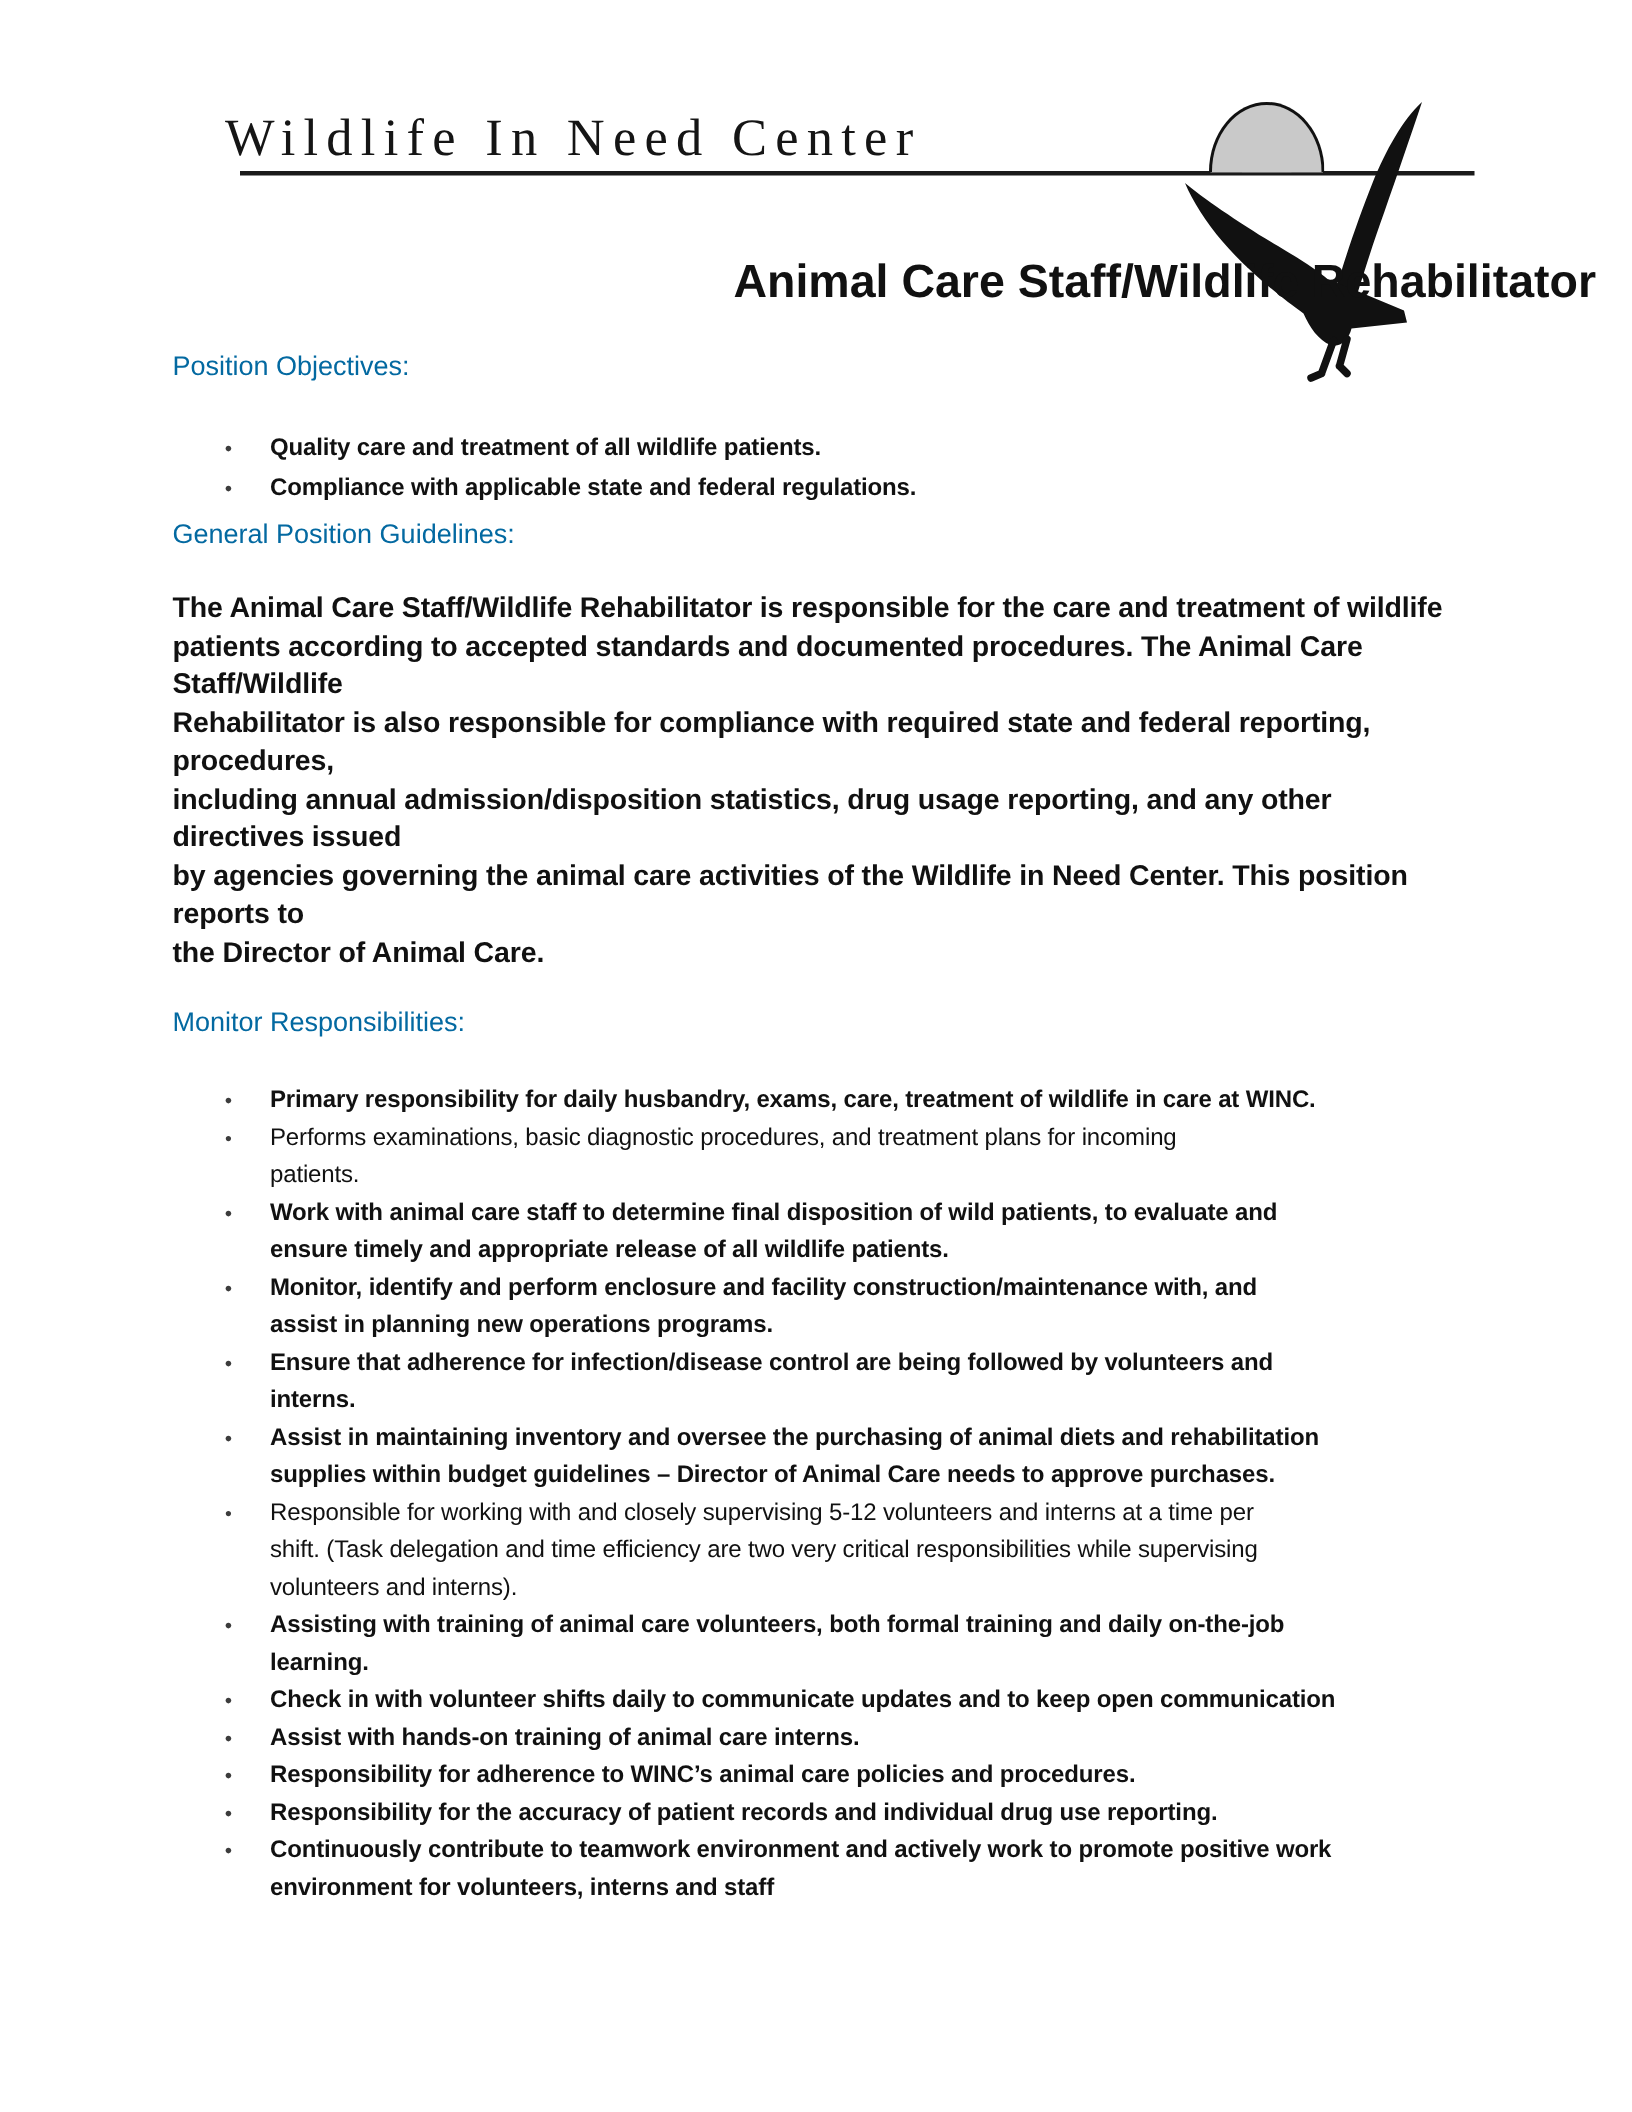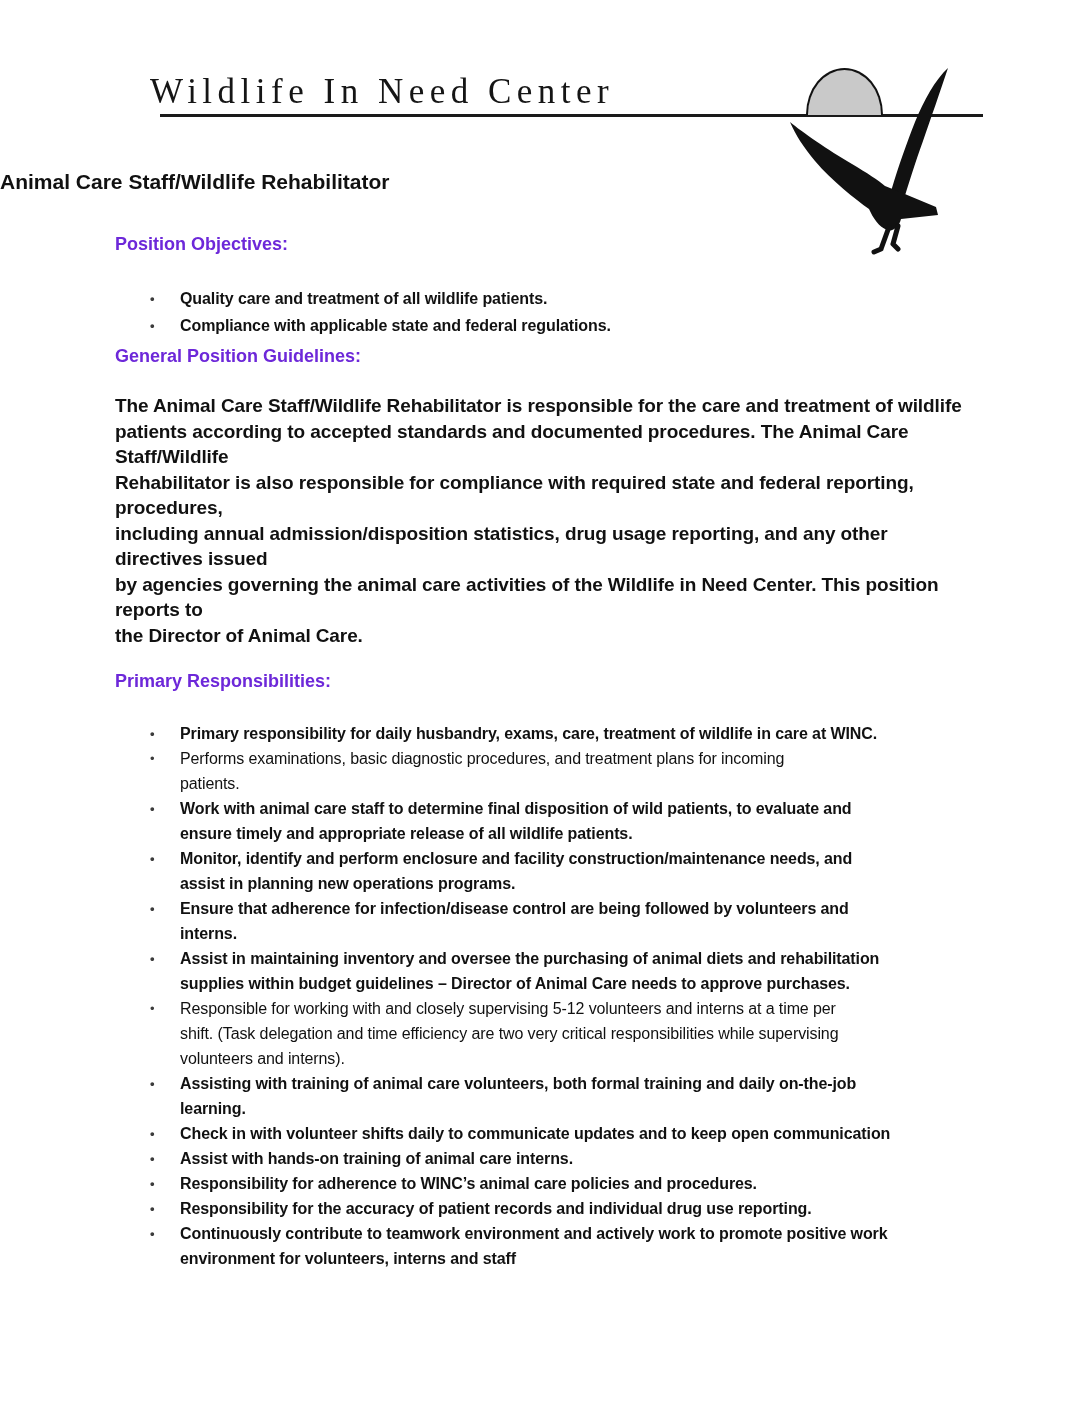--- a/index.html
+++ b/index.html
@@ -30,30 +30,30 @@
     background: #c9c9c9;
     border: 2px solid #111111; border-bottom: none;
     border-radius: 39px 39px 0 0 / 47px 47px 0 0;
     box-sizing: border-box;
   }
   .bird { position: absolute; left: 788px; top: 60px; }
 
   
   .doc-title {
     position: absolute; left: 0; top: 170px; width: 1064px;
-    text-align: left;
-    font-size: 21px; font-weight: 700; color: #111111;
+    text-align: right;
+    font-size: 31px; font-weight: 700; color: #111111;
   }
 
   
   .content { position: absolute; left: 115px; top: 233px; width: 860px; }
 
   .sec-heading {
-    font-size: 18px; line-height: 22px; font-weight: 700;
-    margin: 0; color: #6d28d9;
+    font-size: 18px; line-height: 22px; font-weight: 400;
+    margin: 0; color: #0369a1;
   }
   .h-guidelines { margin-top: 6px; }
   .h-resp { margin-top: 22px; }
 
   ul { list-style: none; margin: 0; padding: 0; }
   .obj-list  { margin-top: 30px; }
   .resp-list { margin-top: 29px; }
 
   li { display: flex; padding-left: 35px; font-weight: 700; }
   .obj-list  li { line-height: 27px; font-size: 16px; }
@@ -104,39 +104,39 @@
     </ul>
 
     <h2 class="sec-heading h-guidelines">General Position Guidelines:</h2>
     <p class="para">The Animal Care Staff/Wildlife Rehabilitator is responsible for the care and treatment of wildlife
 patients according to accepted standards and documented procedures. The Animal Care Staff/Wildlife
 Rehabilitator is also responsible for compliance with required state and federal reporting, procedures,
 including annual admission/disposition statistics, drug usage reporting, and any other directives issued
 by agencies governing the animal care activities of the Wildlife in Need Center. This position reports to
 the Director of Animal Care.</p>
 
-    <h2 class="sec-heading h-resp">Primary Responsibilities:</h2>
+    <h2 class="sec-heading h-resp">Monitor Responsibilities:</h2>
     <ul class="resp-list">
       <li>
         <span class="dot">•</span>
         <span class="txt">Primary responsibility for daily husbandry, exams, care, treatment of wildlife in care at WINC.</span>
       </li>
       <li class="light">
         <span class="dot">•</span>
         <span class="txt">Performs examinations, basic diagnostic procedures, and treatment plans for incoming
 patients.</span>
       </li>
       <li>
         <span class="dot">•</span>
         <span class="txt">Work with animal care staff to determine final disposition of wild patients, to evaluate and
 ensure timely and appropriate release of all wildlife patients.</span>
       </li>
       <li>
         <span class="dot">•</span>
-        <span class="txt">Monitor, identify and perform enclosure and facility construction/maintenance needs, and
+        <span class="txt">Monitor, identify and perform enclosure and facility construction/maintenance with, and
 assist in planning new operations programs.</span>
       </li>
       <li>
         <span class="dot">•</span>
         <span class="txt">Ensure that adherence for infection/disease control are being followed by volunteers and
 interns.</span>
       </li>
       <li>
         <span class="dot">•</span>
         <span class="txt">Assist in maintaining inventory and oversee the purchasing of animal diets and rehabilitation

